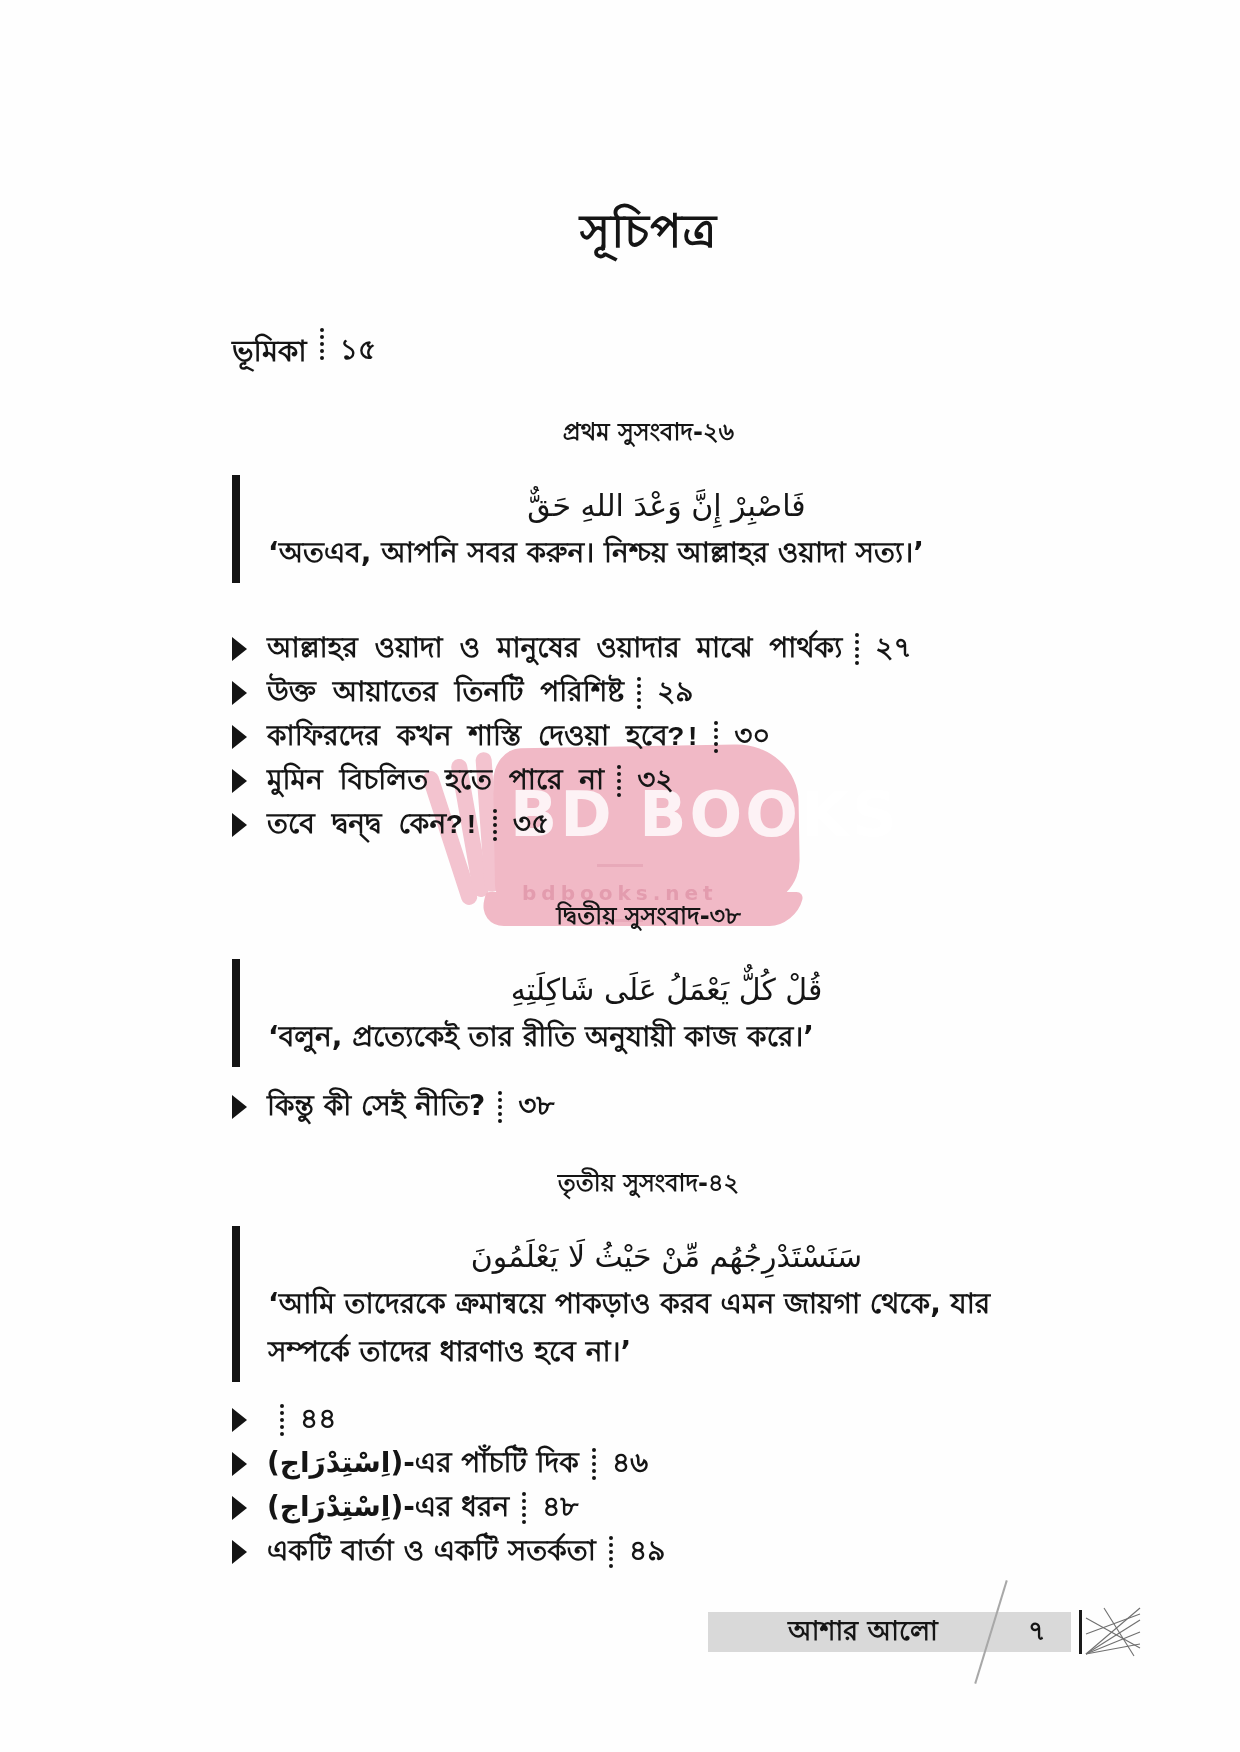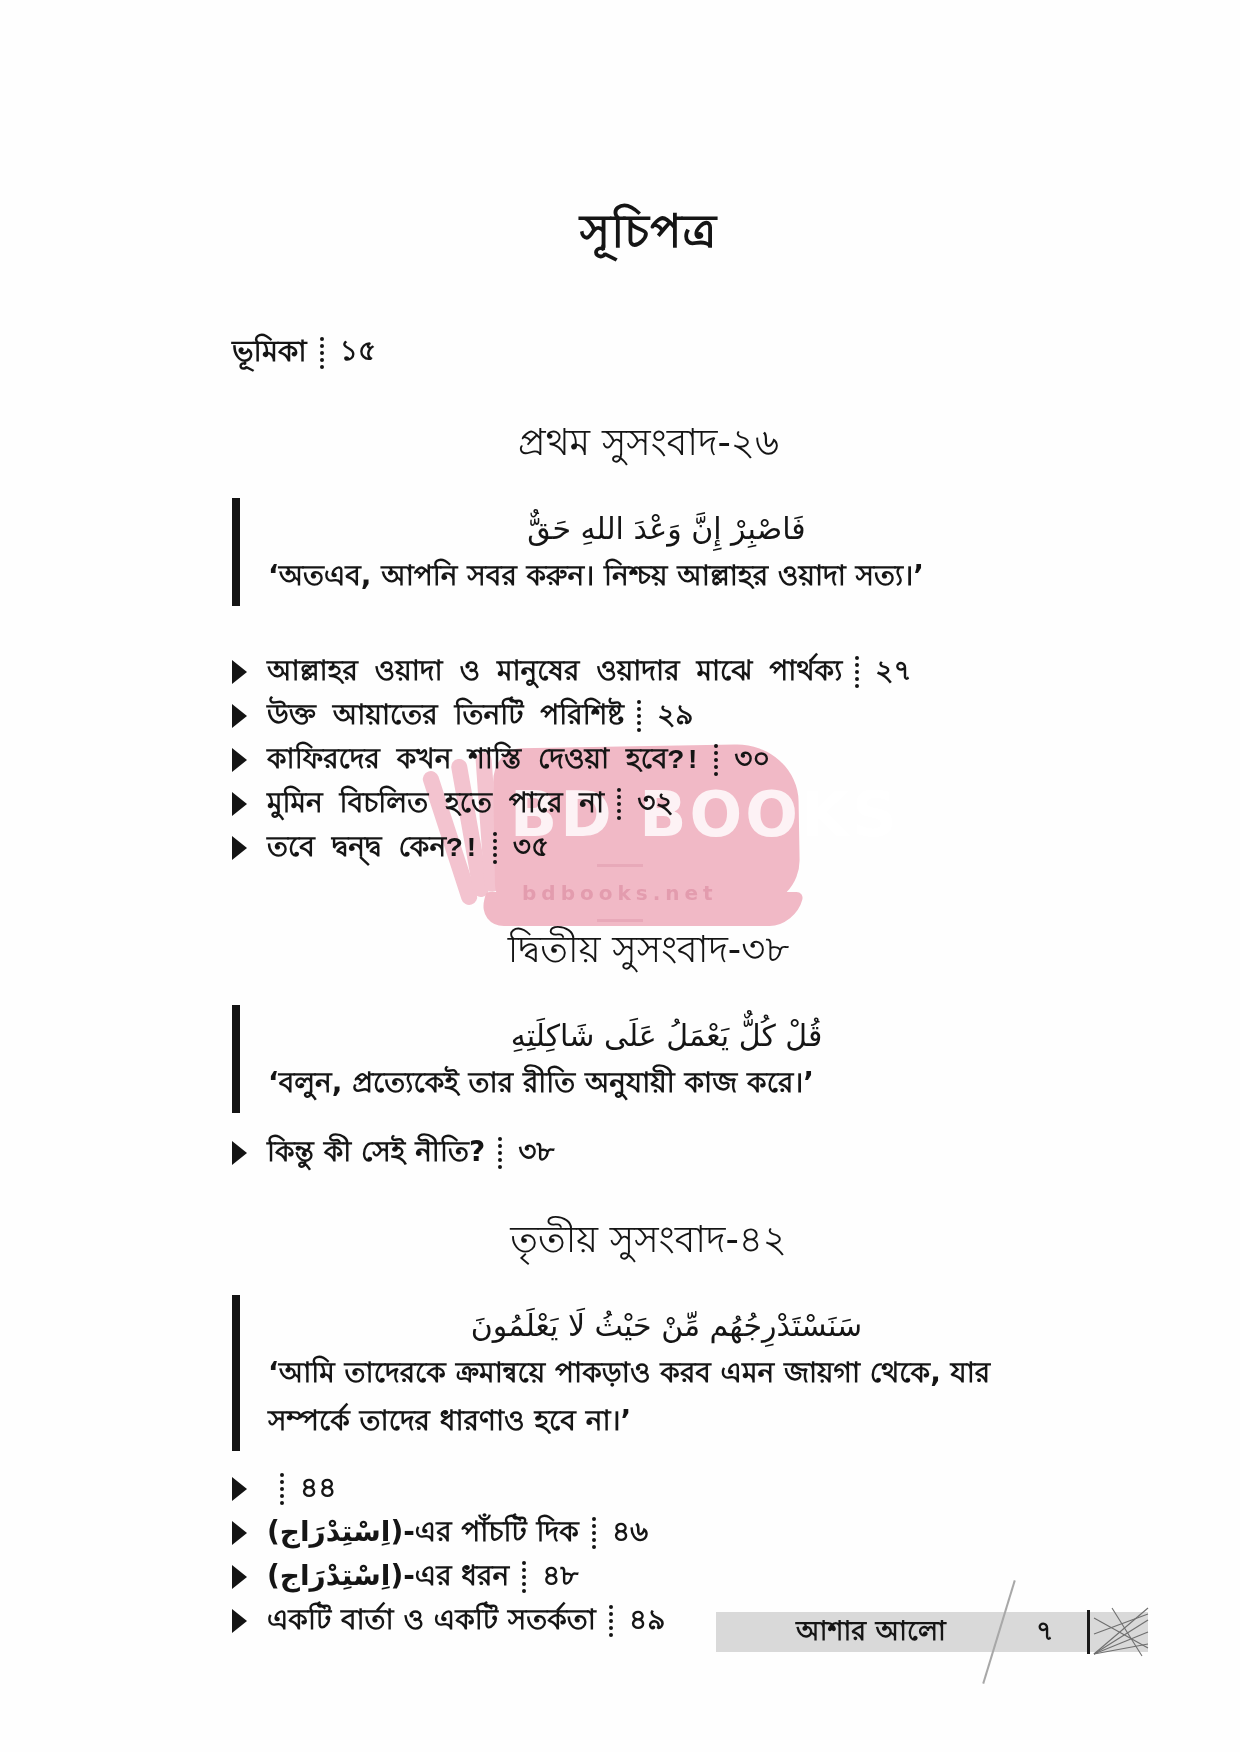--- a/index.html
+++ b/index.html
@@ -16,27 +16,27 @@
   .content { position:relative; z-index:2; padding:0 175px 0 232px; }
 
   .doc-title {
     padding-top:196px;
     text-align:center;
     font-size:46px; font-weight:700; letter-spacing:1px;
   }
 
   .intro-row {
     margin-top:56px;
-    display:flex; align-items:center;
+    display:flex; 
     font-size:29px; font-weight:600;
   }
 
   .sec-heading {
     text-align:center;
-    font-size:37px; font-weight:400;
+    font-size:24px; font-weight:700;
   }
   .sec-heading.s0 { margin-top:36px; }
   .sec-heading.s1 { margin-top:50px; }
   .sec-heading.s2 { margin-top:35px; }
 
   .quote {
     margin-top:22px;
     border-left:8px solid #141414;
     padding:8px 0 6px 28px;
   }
@@ -109,24 +109,23 @@
   .wm-url-row {
     position:absolute; left:86px; top:122px;
     display:flex; align-items:center; gap:14px;
     color:#e39cae; font-size:20px; letter-spacing:5px; font-weight:600;flex-direction:column;
   }
   .wm-dash { width:46px; height:3px; background:#e8a9b9; }
 
   
   .footer-bar {
     position:absolute; left:708px; top:1612px;
-    width:432px; height:40px;
+    width:363px; height:40px;
     background:#d9d9d9;
     z-index:3;
-    margin-left:8px;
   }
   .footer-title {
     position:absolute; left:80px; top:50%; transform:translateY(-50%);
     font-size:27px; font-weight:700; white-space:nowrap;
   }
   .footer-diag {
     position:absolute; left:282px; top:-34px;
     width:2px; height:108px;
     background:#a8a8a8;
     transform:rotate(17deg);

